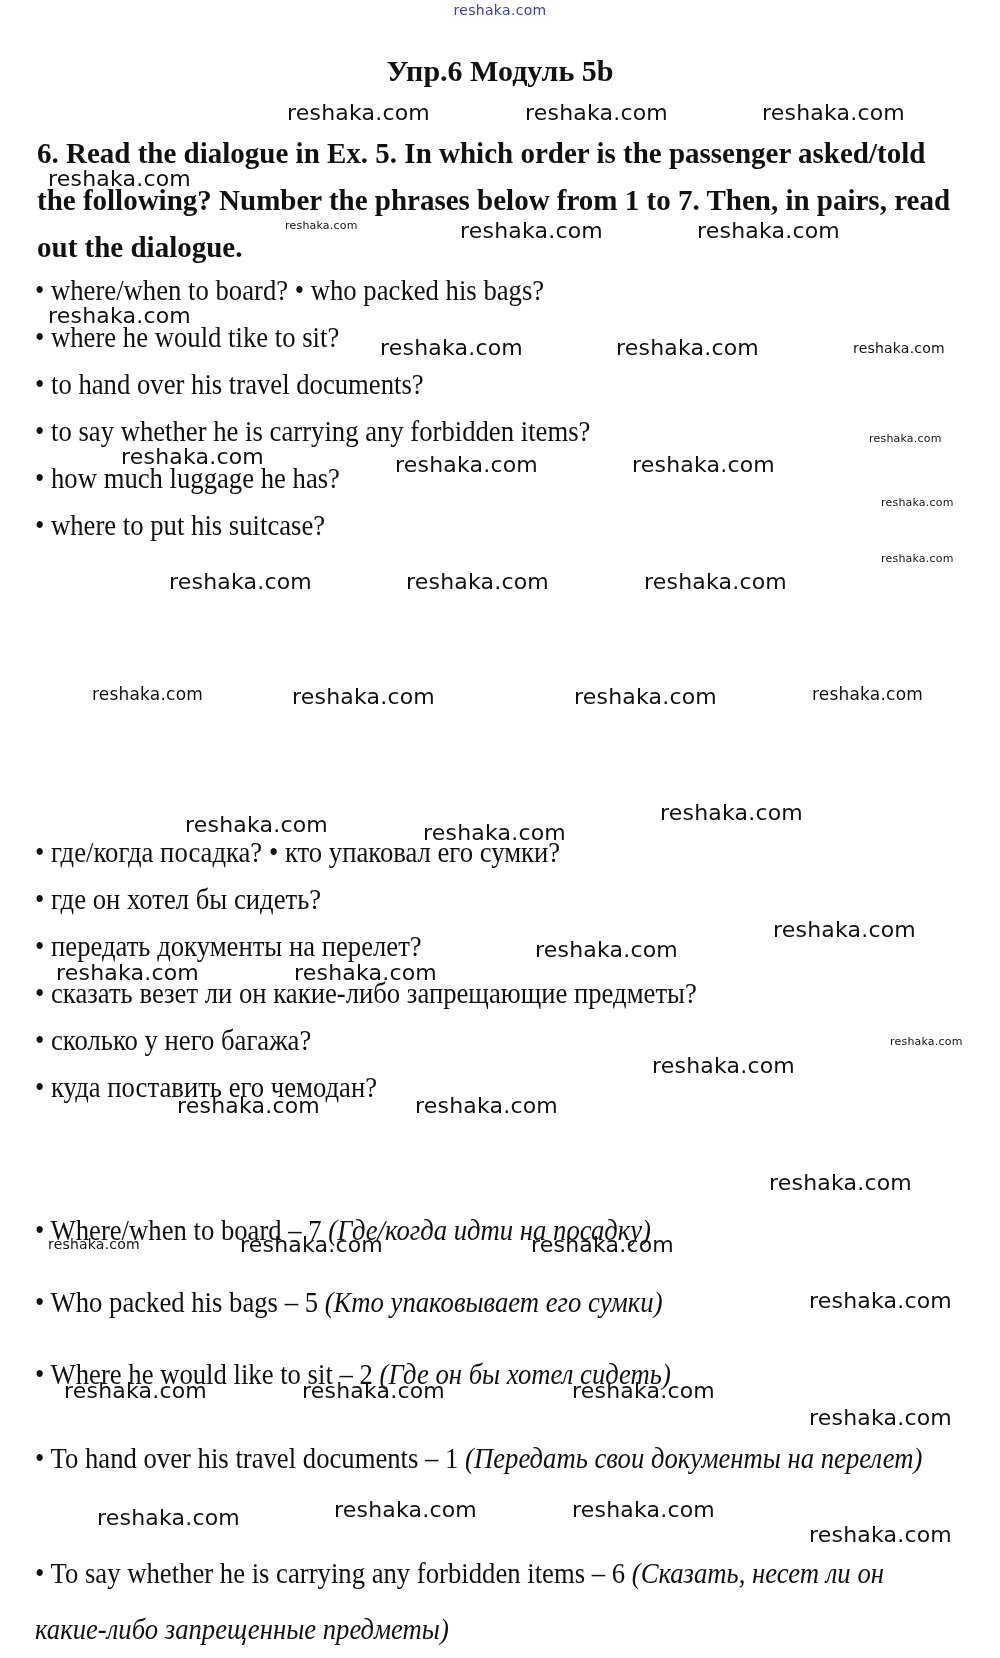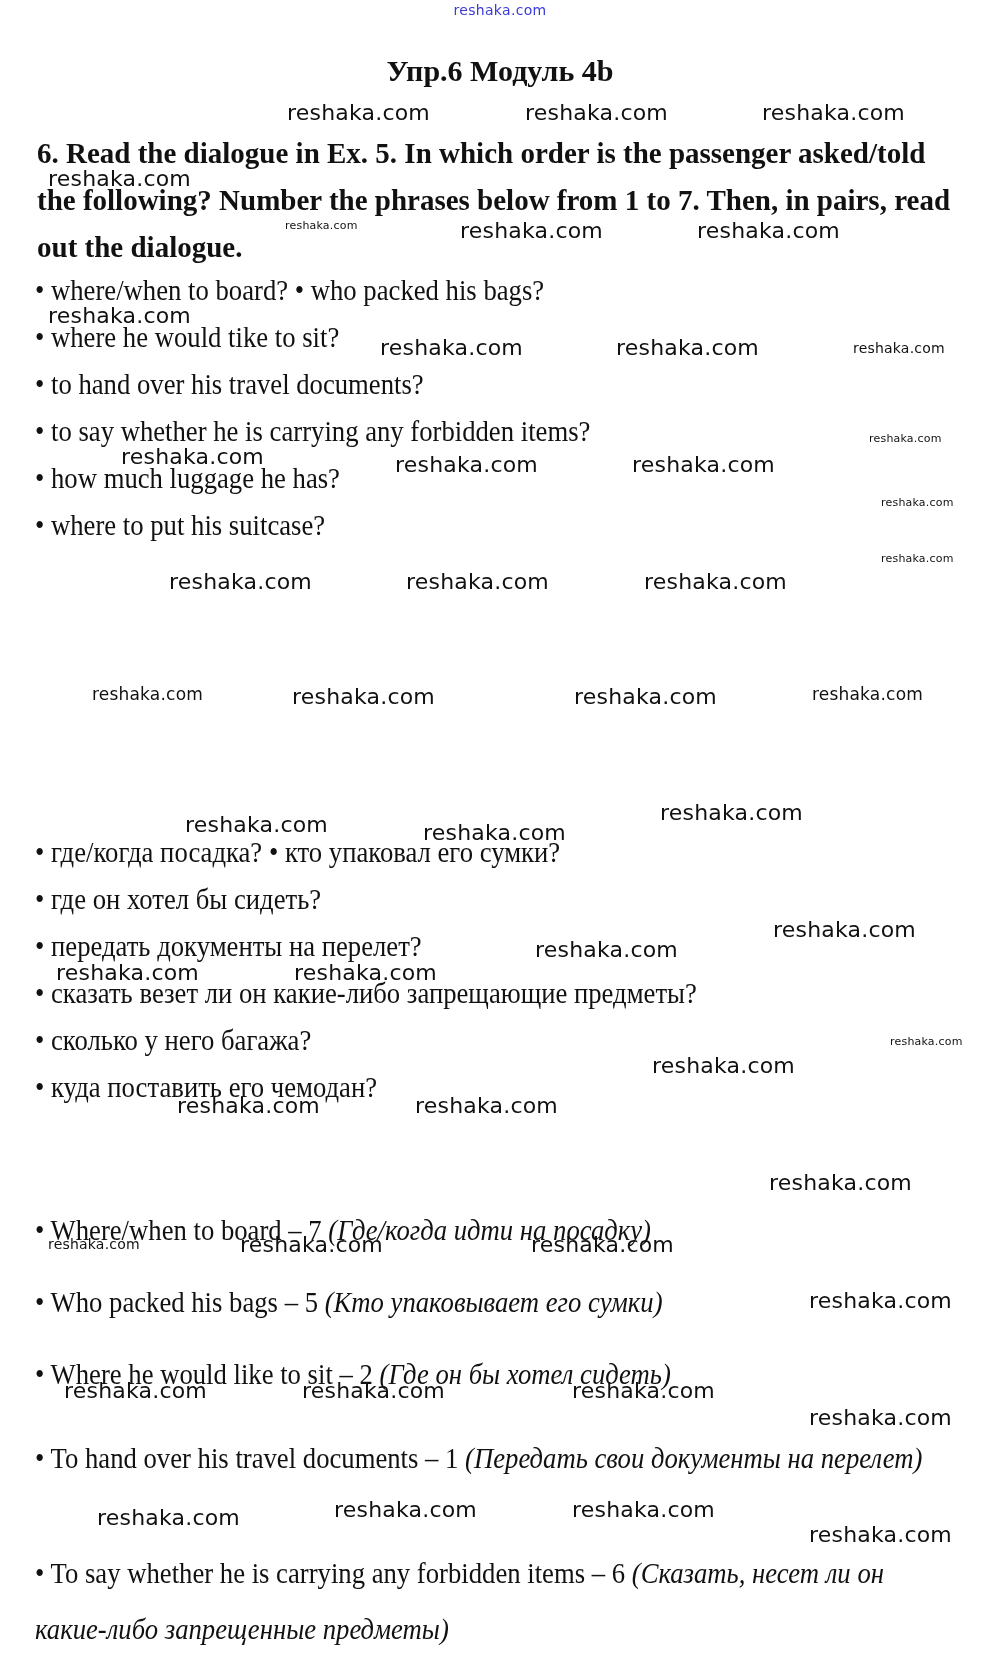--- a/index.html
+++ b/index.html
@@ -20,21 +20,21 @@
     .wm.xs { font-size: 11px; }
     .wm.md { font-size: 17px; }
   </style>
 </head>
 <body>
 
 <div class="page">
 
   <div class="abs top-wm">reshaka.com</div>
 
-  <div class="abs serif title">Упр.6 Модуль 4b</div>
+  <div class="abs serif title">Упр.6 Модуль 5b</div>
 
   <div class="abs serif task-en">6. Read the dialogue in Ex. 5. In which order is the passenger asked/told the following? Number the phrases below from 1 to 7. Then, in pairs, read out the dialogue.</div>
 
   <div class="abs serif bullet" style="top:274px">• where/when to board? • who packed his bags?</div>
   <div class="abs serif bullet" style="top:321px">• where he would tike to sit?</div>
   <div class="abs serif bullet" style="top:368px">• to hand over his travel documents?</div>
   <div class="abs serif bullet" style="top:415px">• to say whether he is carrying any forbidden items?</div>
   <div class="abs serif bullet" style="top:462px">• how much luggage he has?</div>
   <div class="abs serif bullet" style="top:509px">• where to put his suitcase?</div>
 

